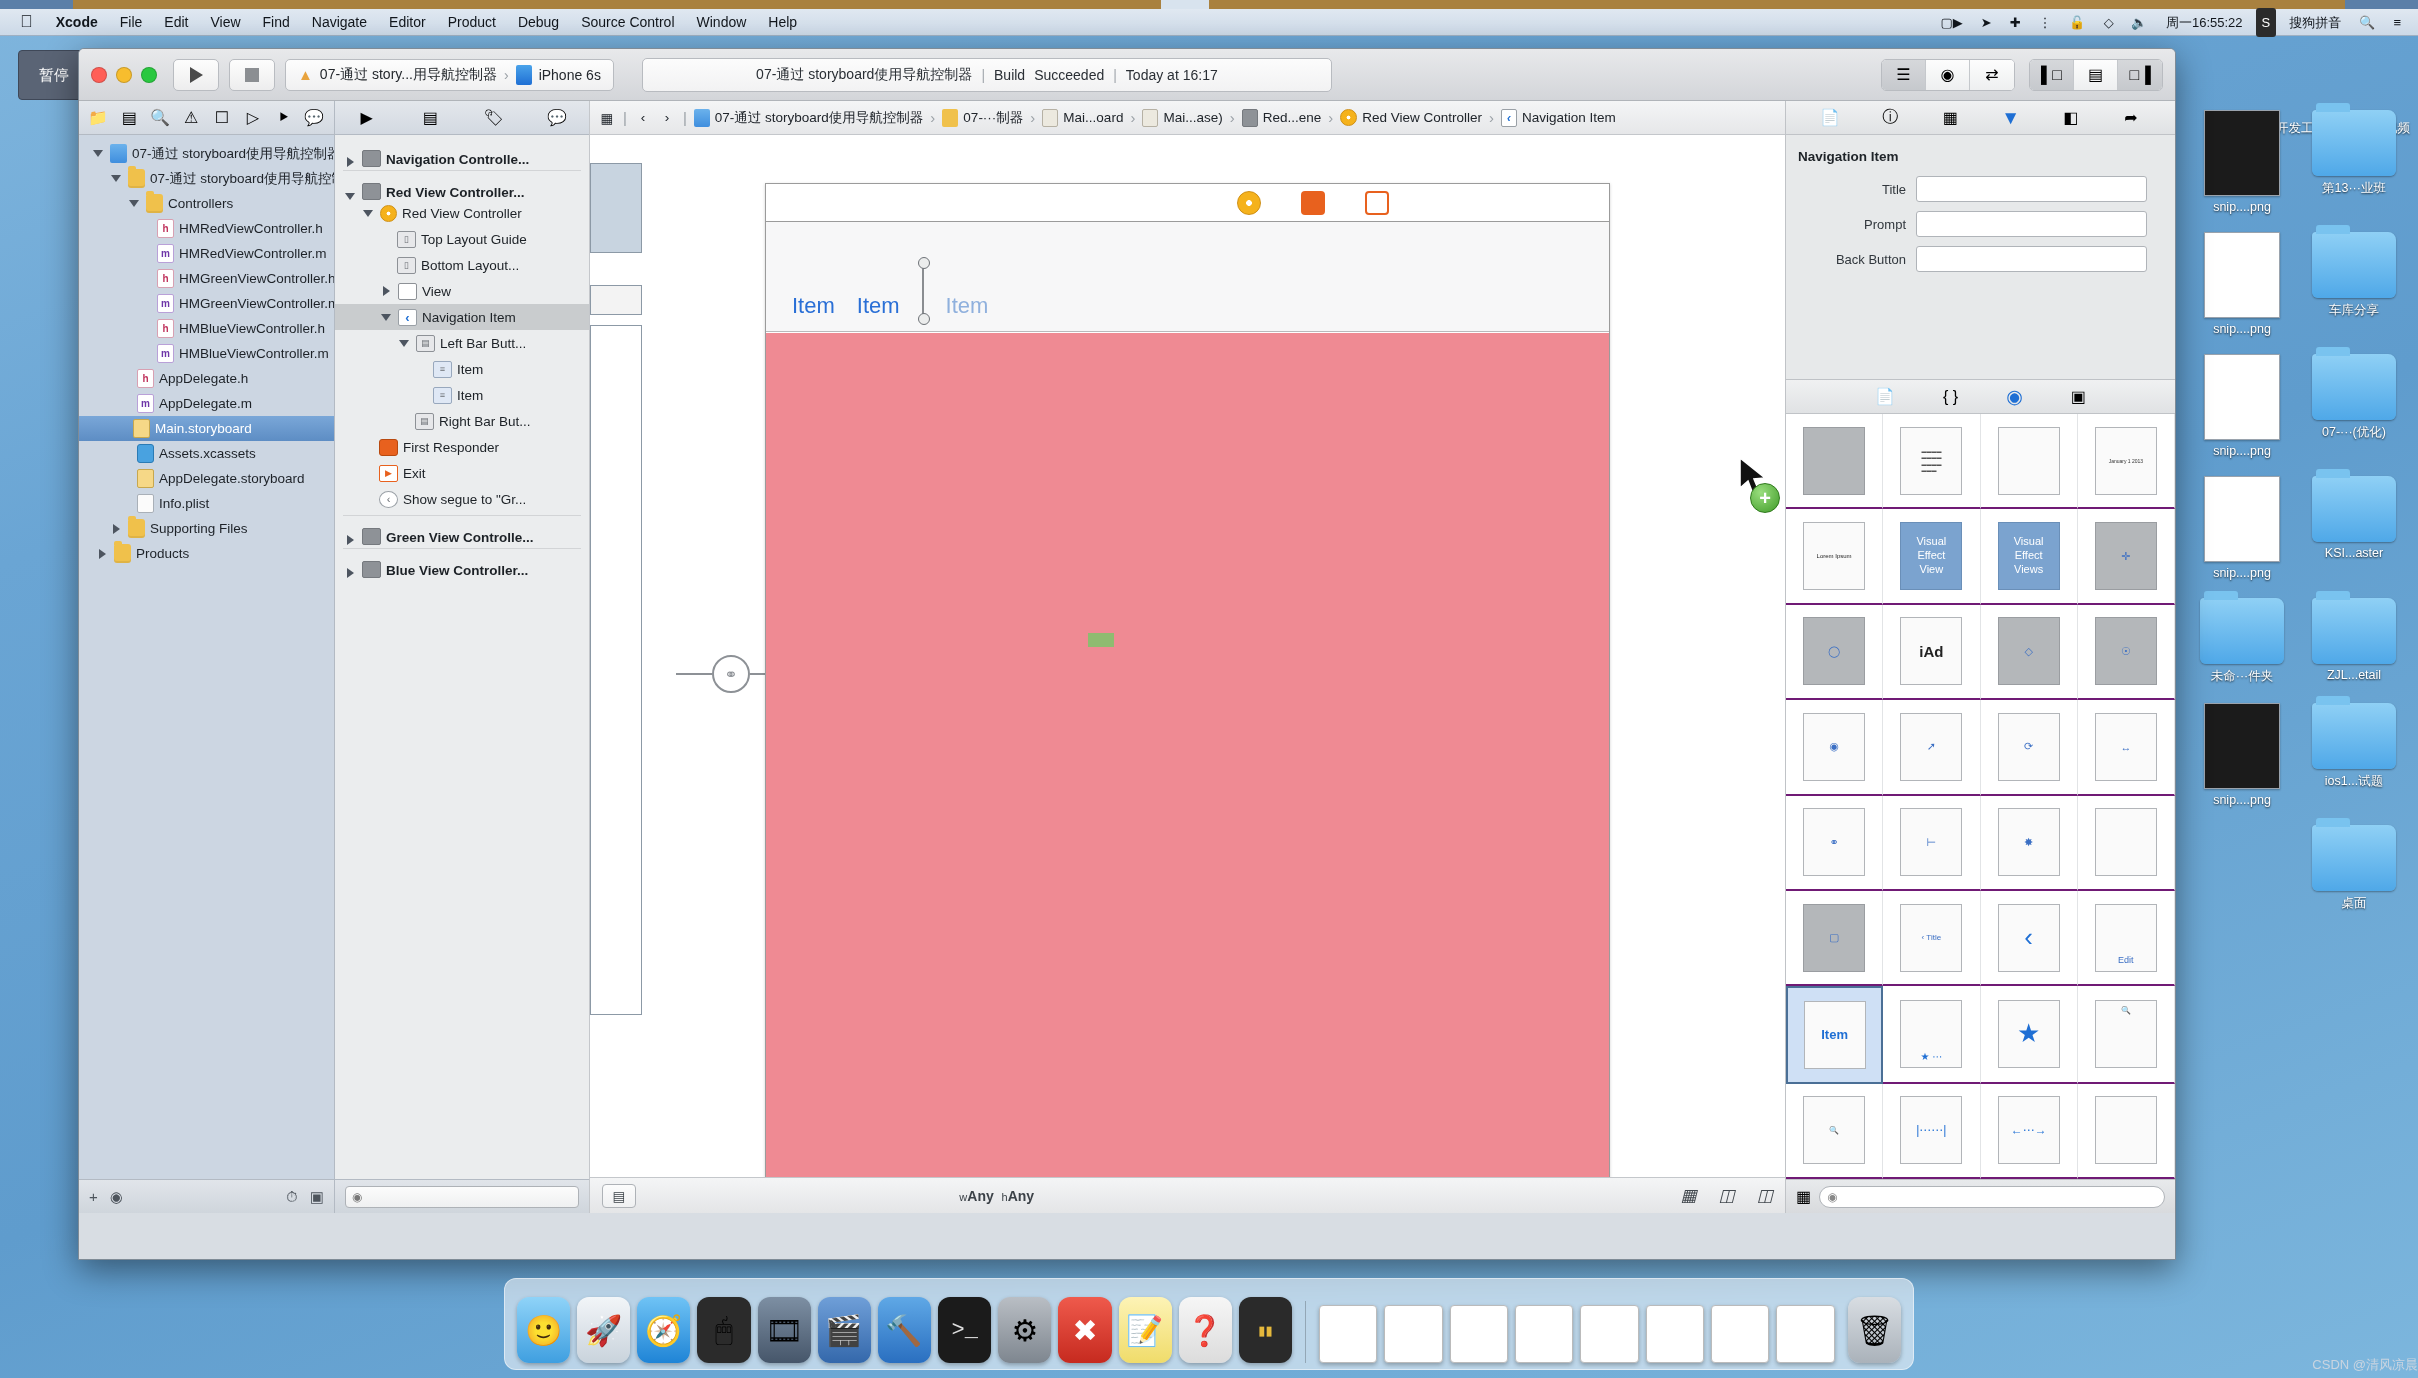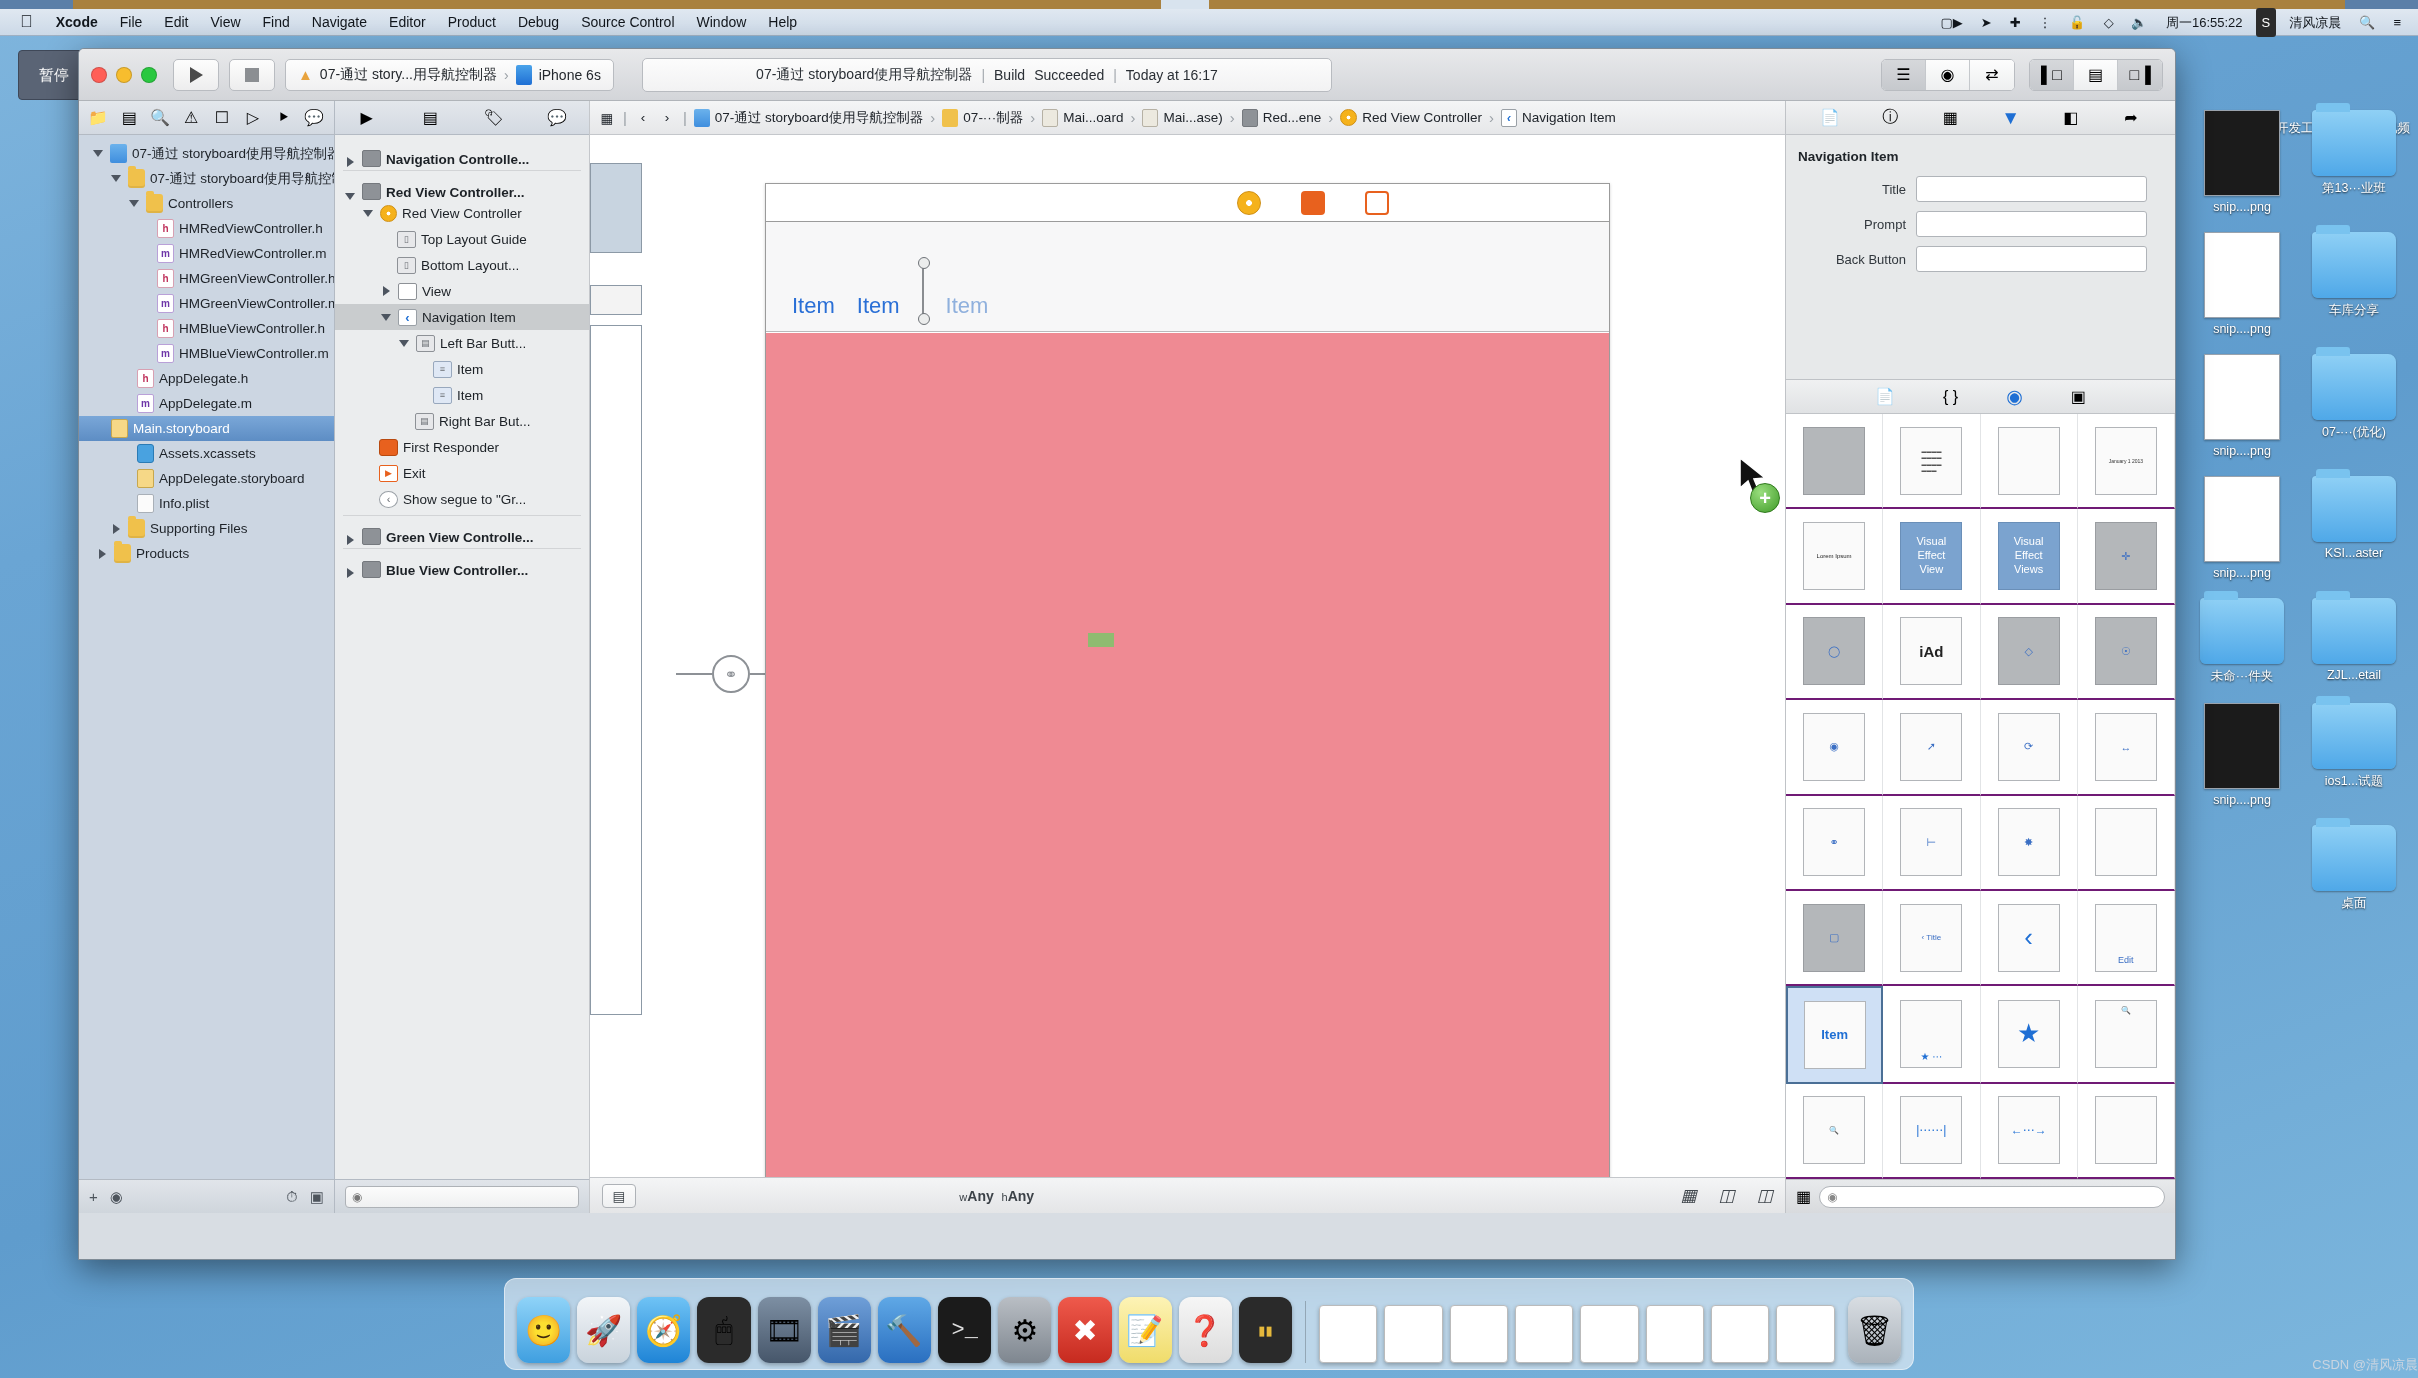--- a/index.html
+++ b/index.html
@@ -318,21 +318,21 @@
   <div id="menuright">
     <span class="mi">▢▶</span>
     <span class="mi">➤</span>
     <span class="mi">✚</span>
     <span class="mi">⋮</span>
     <span class="mi">🔓</span>
     <span class="mi">◇</span>
     <span class="mi">🔈</span>
     <span class="mi">周一16:55:22</span>
     <span class="mi" style="background:#2b2b2b;color:#fff;padding:1px 6px;border-radius:3px;margin:0 4px;">S</span>
-    <span class="mi">清风凉晨</span>
+    <span class="mi">搜狗拼音</span>
     <span class="mi">🔍</span>
     <span class="mi">≡</span>
   </div>
 </div>
 
 <div id="pausetip">暂停</div>
 
 <div id="xcode">
 
   <div id="xtoolbar">
@@ -439,21 +439,21 @@
             <span>HMBlueViewController.m</span>
           </div>
         <div class="trow" style="padding-left:58px">
             <span class="fic h">h</span>
             <span>AppDelegate.h</span>
           </div>
         <div class="trow" style="padding-left:58px">
             <span class="fic m">m</span>
             <span>AppDelegate.m</span>
           </div>
-        <div class="trow sel" style="padding-left:32px">
+        <div class="trow sel" style="padding-left:54px">
             <span class="fic sb"></span>
             <span>Main.storyboard</span>
           </div>
         <div class="trow" style="padding-left:58px">
             <span class="fic xc"></span>
             <span>Assets.xcassets</span>
           </div>
         <div class="trow" style="padding-left:58px">
             <span class="fic sb"></span>
             <span>AppDelegate.storyboard</span>

